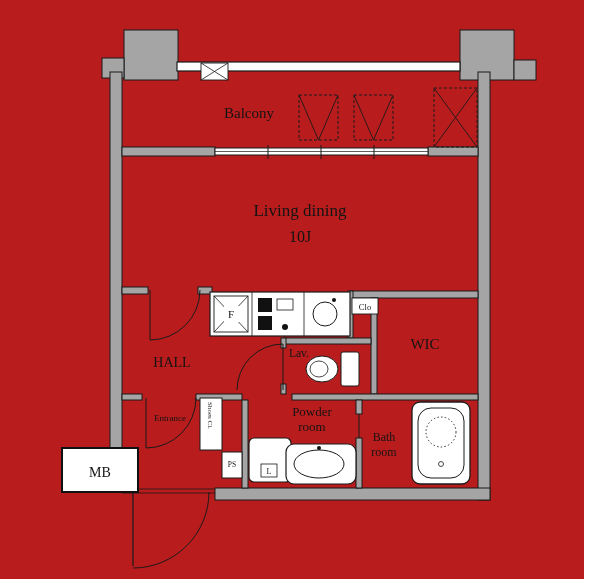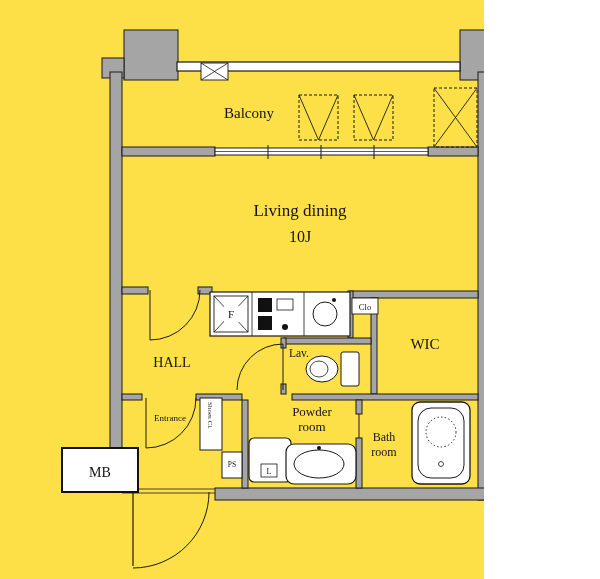--- a/index.html
+++ b/index.html
@@ -2,23 +2,23 @@
 <html><head>
 <meta charset="utf-8">
 <style>
   html, body {
     margin: 0;
     padding: 0;
     background: #ffffff;
   }
   .plan-canvas {
     position: relative;
-    width: 484px;
+    width: 584px;
     height: 579px;
-    background: #fde047;
+    background: #b91c1c;
     overflow: hidden;
   }
   svg { display: block; }
   .lbl {
     font-family: "Liberation Serif", "DejaVu Serif", serif;
     fill: #141414;
   }
   .wall   { fill: #a5a5a5; stroke: #1a1a1a; stroke-width: 1; }
   .ln     { stroke: #1a1a1a; fill: none; }
   .fixture{ fill: #ffffff; stroke: #1a1a1a; }

